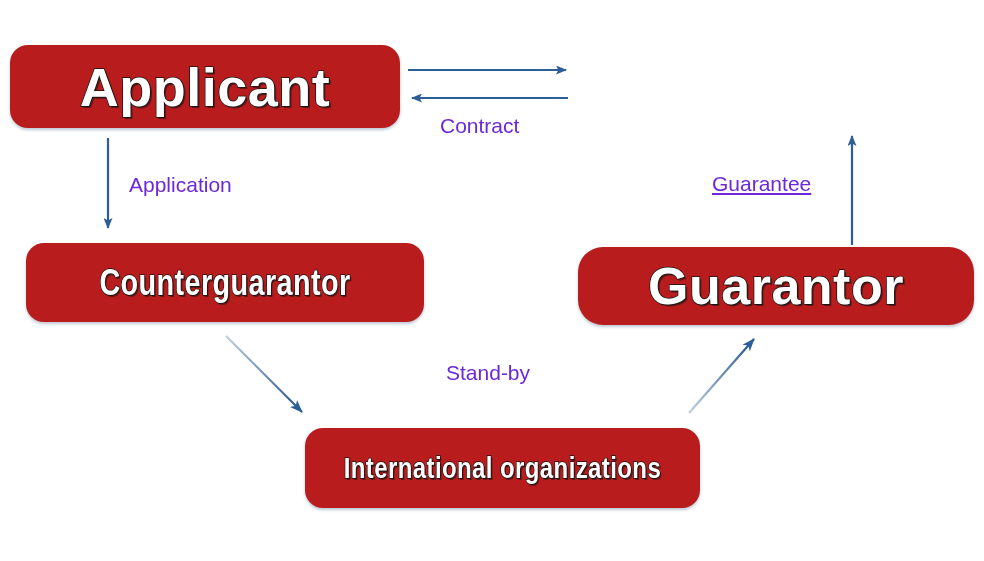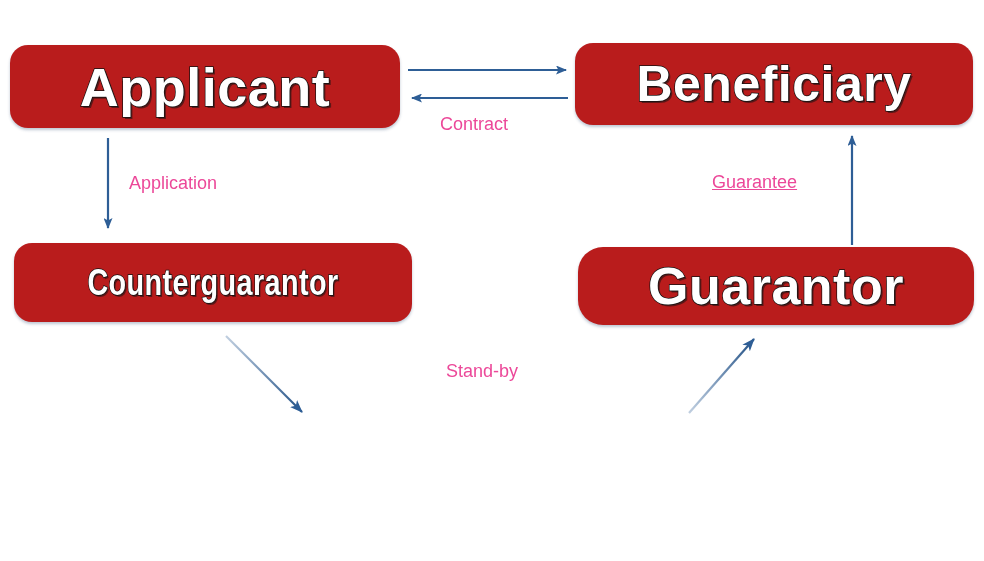--- a/index.html
+++ b/index.html
@@ -36,35 +36,35 @@
     white-space: nowrap;
     -webkit-text-stroke: 1.4px #111111;
     paint-order: stroke fill;
     text-shadow:
        2px 2px 0 rgba(20,20,20,0.55),
        1px 1px 0 rgba(20,20,20,0.35);
   }
   
   #node-applicant      { left: 10px;  top: 45px;  width: 390px; height: 83px; }
   #node-beneficiary    { left: 575px; top: 43px;  width: 398px; height: 82px; }
-  #node-counterguarantor { left: 14px;  top: 243px; width: 398px; height: 79px; }
+  #node-counterguarantor { left: 26px;  top: 243px; width: 398px; height: 79px; }
   #node-guarantor      { left: 578px; top: 247px; width: 396px; height: 78px; border-radius: 25px; }
   #node-intl-orgs      { left: 305px; top: 428px; width: 395px; height: 80px; }
 
   #node-applicant .node-label      { font-size: 54px; }
   #node-beneficiary .node-label    { font-size: 50px; }
   #node-counterguarantor .node-label { font-size: 36px; transform: scaleX(0.80); }
   #node-guarantor .node-label      { font-size: 52px; }
   #node-intl-orgs .node-label      { font-size: 30px; transform: scaleX(0.80); }
 
   .edge-label {
     position: absolute;
-    color: #ec4899;
+    color: #6d28d9;
     font-family: "Liberation Sans", sans-serif;
-    font-size: 18px;
+    font-size: 21px;
     white-space: nowrap;
   }
   #label-contract    { left: 440px; top: 114px; }
   #label-application { left: 129px; top: 173px; }
   #label-guarantee   { left: 712px; top: 172px; text-decoration: underline; }
   #label-standby     { left: 446px; top: 361px; }
 
   svg.connectors {
     position: absolute;
     left: 0;
@@ -107,32 +107,32 @@
 
     <line x1="226" y1="336" x2="302" y2="412" stroke="url(#fadeLeft)" stroke-width="2.2" marker-end="url(#arrowSharp)"></line>
 
     <line x1="689" y1="413" x2="754" y2="339" stroke="url(#fadeRight)" stroke-width="2.2" marker-end="url(#arrowSharp)"></line>
   </svg>
 
   <div class="node" id="node-applicant">
     <span class="node-label">Applicant</span>
   </div>
 
-  <div class="node" id="node-beneficiary">
-    <span class="node-label">Beneficiary</span>
-  </div>
 
   <div class="node" id="node-counterguarantor">
     <span class="node-label">Counterguarantor</span>
   </div>
 
   <div class="node" id="node-guarantor">
     <span class="node-label">Guarantor</span>
   </div>
 
+  <div class="node" id="node-intl-orgs">
+    <span class="node-label">International organizations</span>
+  </div>
 
   <div class="edge-label" id="label-contract">Contract</div>
 
   <div class="edge-label" id="label-application">Application</div>
 
   <div class="edge-label" id="label-guarantee">Guarantee</div>
 
   <div class="edge-label" id="label-standby">Stand-by</div>
 
 </div>

